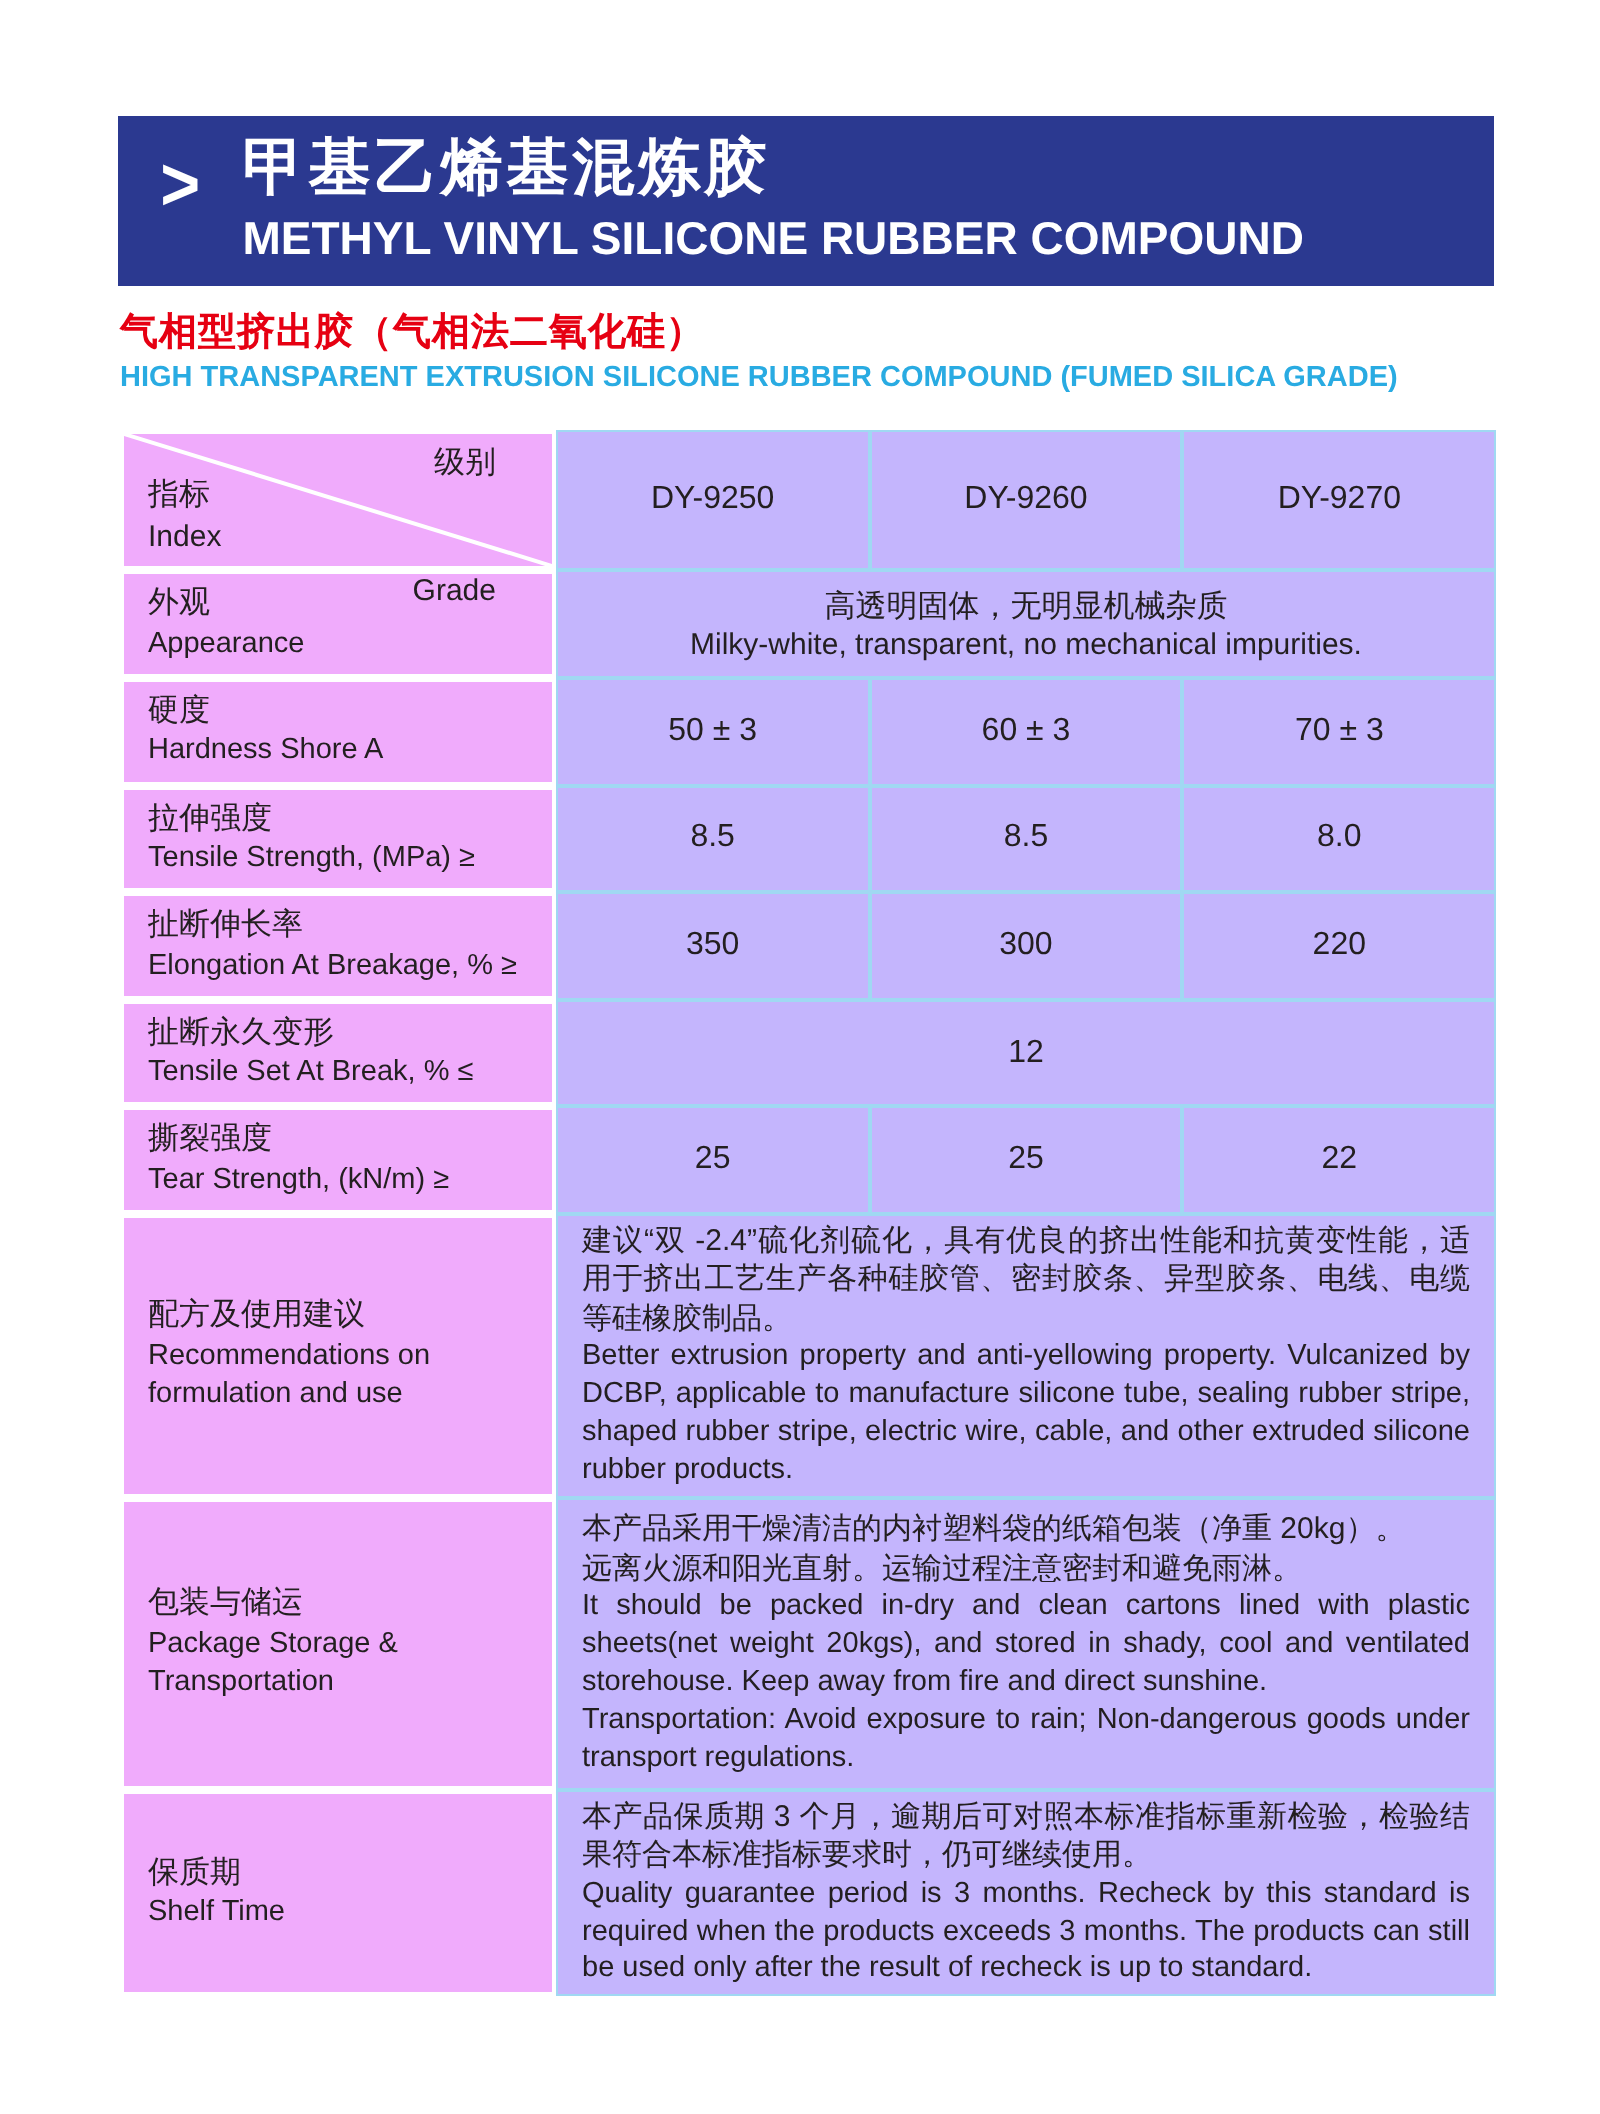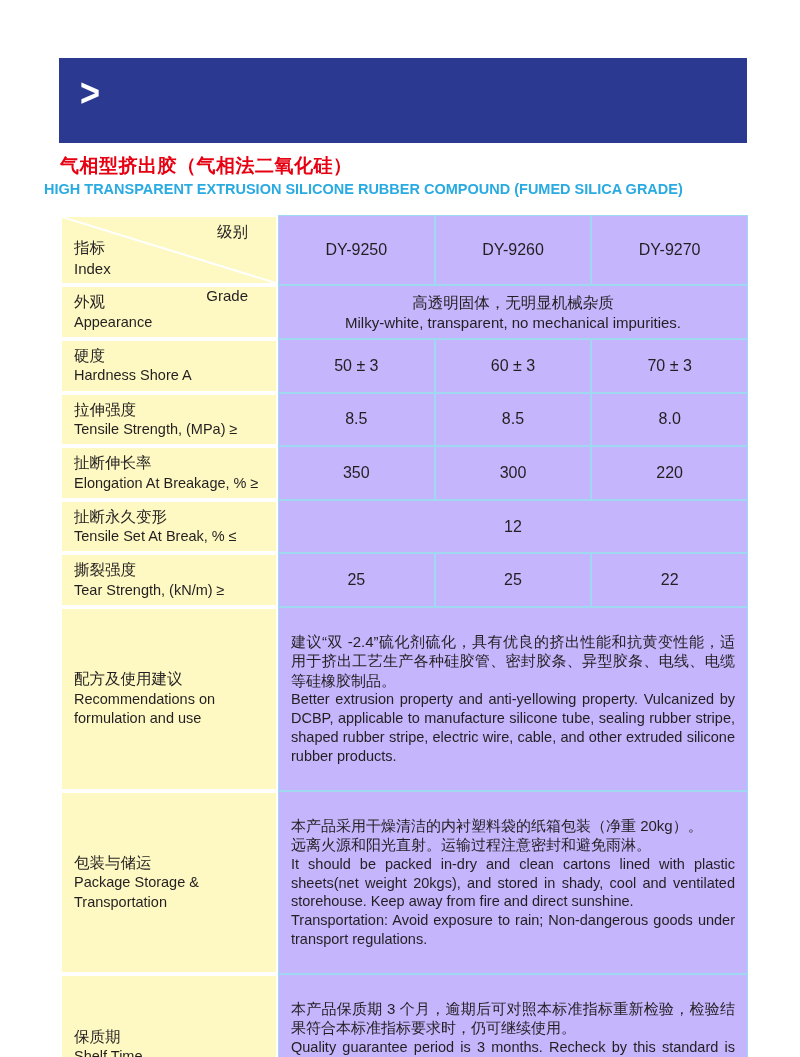--- a/index.html
+++ b/index.html
@@ -31,53 +31,53 @@
   .banner .title-en {
     font-size: 23px; font-weight: 700; line-height: 32px; letter-spacing: 0px;
   }
 
   
   .subtitle-zh {
     position: absolute; left: 60px; top: 153px;
     font-size: 19px; font-weight: 700; color: #e60012; letter-spacing: 0.5px;
   }
   .subtitle-en {
-    position: absolute; left: 44px; top: 181px;
+    position: absolute; left: 60px; top: 181px;
     font-size: 14.5px; font-weight: 700; color: #29abe2;
   }
 
   
   table.spec {
     position: absolute; left: 60px; top: 215px; width: 688px;
     border-collapse: separate; border-spacing: 0;
     table-layout: fixed;
   }
   td { box-sizing: border-box; vertical-align: middle; }
 
   td.label {
-    background: #fef9c3;
+    background: #f0abfc;
     border: 2px solid #ffffff;
     width: 218px;
     padding: 5px 8px 5px 12px;
     font-size: 15px; line-height: 1.32;
   }
   td.label .zh { display: block; font-size: 15.5px; }
   td.label .en { display: block; font-size: 14.5px; }
 
   td.data {
     background: #c4b5fd;
     border: 1px solid #a0d8f2;
     text-align: center;
     font-size: 16px;
     padding: 4px 8px;
   }
 
   td.rich {
     text-align: left;
-    padding: 24px 12px;
+    padding: 3px 12px;
     font-size: 14.5px; line-height: 1.3;
   }
   td.rich .zh { display: block; white-space: pre-line; font-size: 15px; text-align: justify; }
   td.rich .en { display: block; text-align: justify; font-size: 14.5px; }
 
   
   tr.r-header  td { height: 70px; }
   tr.r-appear  td { height: 54px; }
   tr.r-spec    td { height: 52px; }
   tr.r-reco    td { height: 128px; }
@@ -105,20 +105,24 @@
   .merged-center .zh { display: block; font-size: 15.5px; }
   .merged-center .en { display: block; font-size: 15px; }
 </style>
 </head>
 <body>
 
 <div class="page">
 
   <div class="banner">
     <div class="chevron">&gt;</div>
+    <div class="titles">
+      <div class="title-zh">甲基乙烯基混炼胶</div>
+      <div class="title-en">METHYL VINYL SILICONE RUBBER COMPOUND</div>
+    </div>
   </div>
 
   <div class="subtitle-zh">气相型挤出胶（气相法二氧化硅）</div>
   <div class="subtitle-en">HIGH TRANSPARENT EXTRUSION SILICONE RUBBER COMPOUND (FUMED SILICA GRADE)</div>
 
   <table class="spec">
 
     <tbody>
         <tr class="r-header">
       <td class="label corner">

